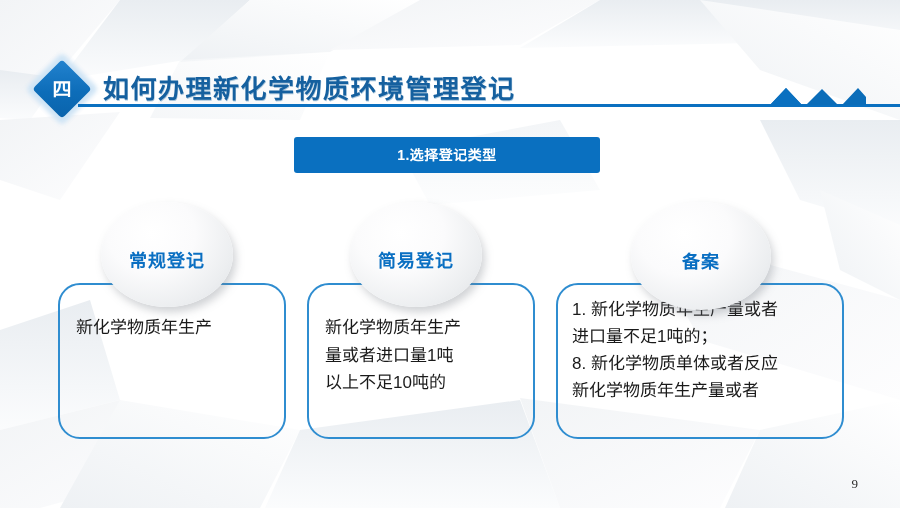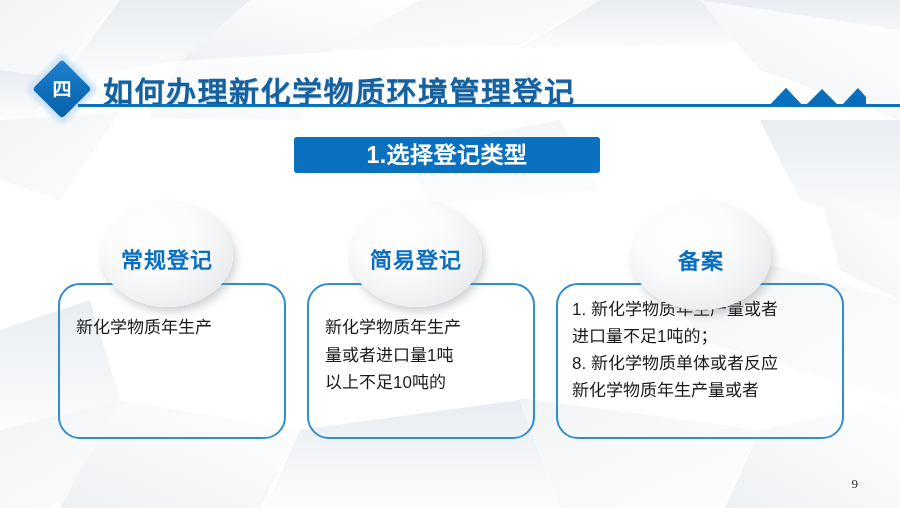--- a/index.html
+++ b/index.html
@@ -65,21 +65,21 @@
     color: #ffffff;
     font-size: 19px;
     font-weight: bold;
     letter-spacing: 0;
     line-height: 1;
   }
   .header-title {
     position: absolute;
     left: 103px;
     top: 68px;
-    font-size: 30px;
+    font-size: 26px;
     font-weight: bold;
     color: #15609f;
     letter-spacing: 1.5px;
     white-space: nowrap;
     text-shadow: 0.5px 0.5px 0 rgba(21,96,159,0.35);
   }
   .header-rule {
     position: absolute;
     left: 78px;
     top: 104px;
@@ -103,21 +103,21 @@
     width: 306px;
     height: 36px;
     background: #0a70c0;
     border-radius: 3px;
     display: flex;
     align-items: center;
     justify-content: center;
   }
   .section-bar-label {
     color: #ffffff;
-    font-size: 23px;
+    font-size: 14px;
     font-weight: bold;
     letter-spacing: 0.5px;
     line-height: 1;
   }
 
   
   .columns {
     position: absolute;
     left: 0;
     top: 196px;
@@ -139,21 +139,21 @@
     display: flex;
     align-items: center;
     justify-content: center;
     z-index: 3;
   }
   .col-0 .bubble { left: 43px; width: 132px; height: 105px; }
   .col-1 .bubble { left: 43px; width: 132px; height: 105px; font-family: Liberation Serif, serif; }
   .col-2 .bubble { left: 75px; width: 140px; height: 108px; }
 
   .bubble-label {
-    font-size: 22px;
+    font-size: 18px;
     font-weight: bold;
     color: #0a6fc2;
     letter-spacing: 1px;
     line-height: 1;
     transform: translateY(6px);
   }
 
   .card {
     position: absolute;
     top: 87px;

